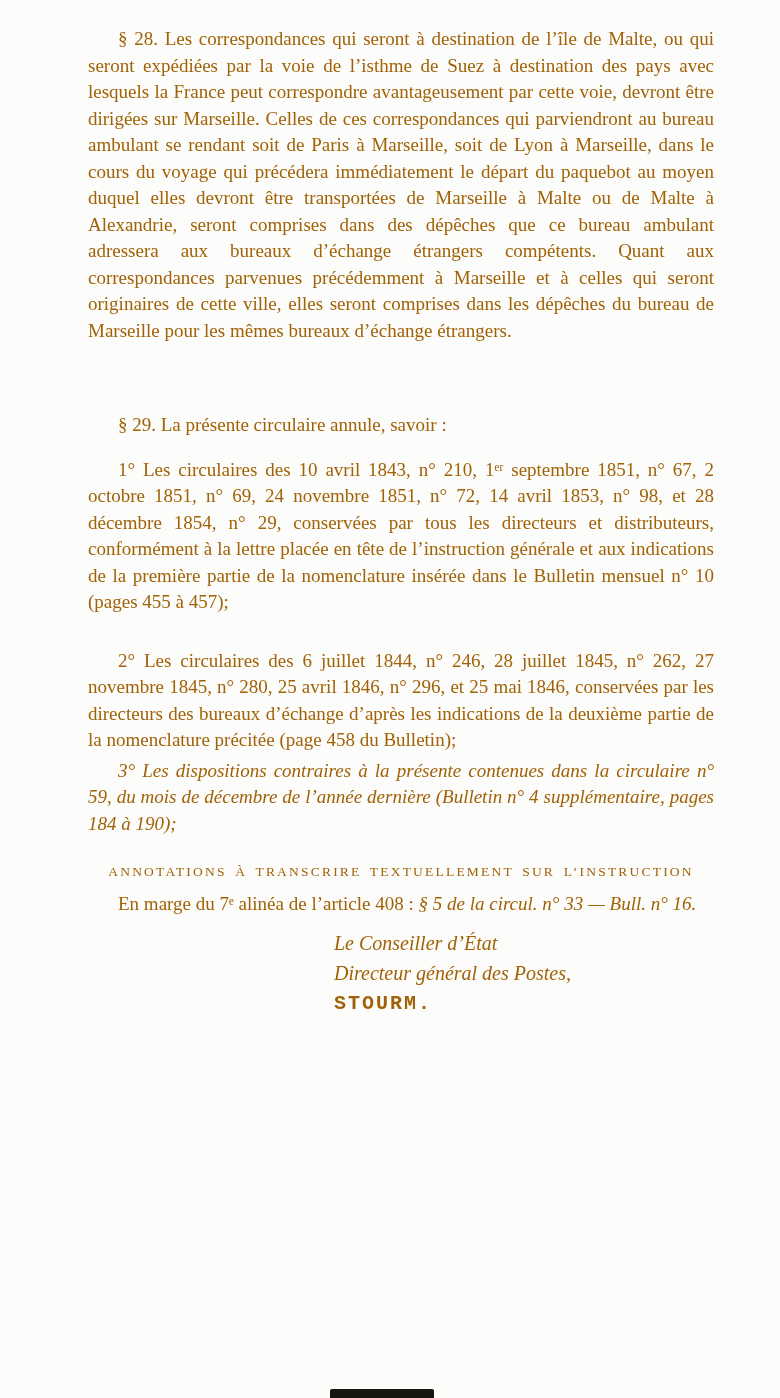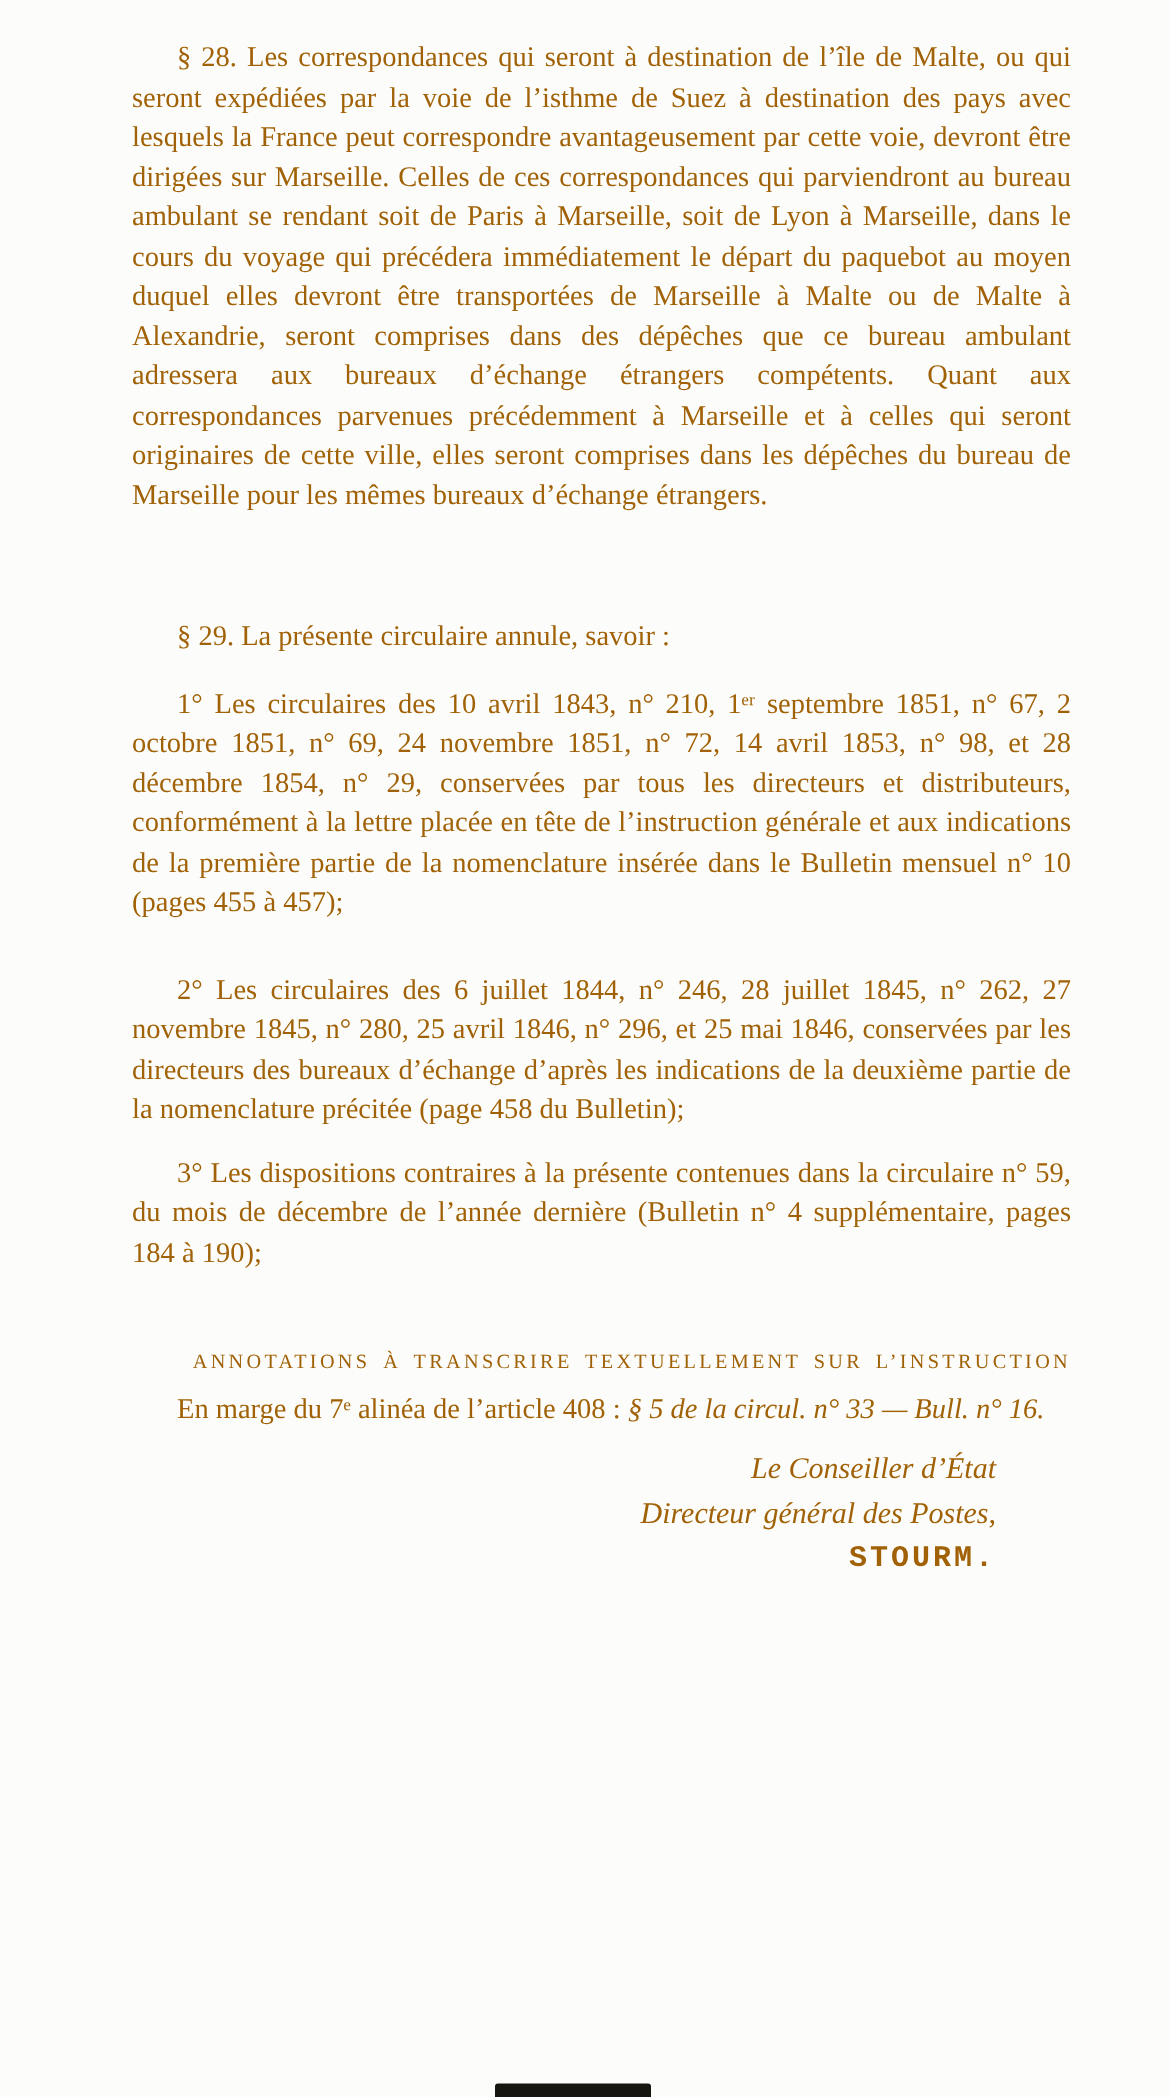--- a/index.html
+++ b/index.html
@@ -21,39 +21,39 @@
     overflow: hidden;
   }
   p {
     margin: 0;
     text-align: justify;
     text-indent: 30px;
   }
   .para-29 { margin-top: 68px; }
   .item-1  { margin-top: 18px; }
   .item-2  { margin-top: 32px; }
-  .item-3  { margin-top: 16px; }
+  .item-3  { margin-top: 4px; font-style: italic; }
   .item-4  { margin-top: 16px; }
   .annotations-heading {
-    margin-top: 44px;
-    text-align: right;
+    margin-top: 20px;
+    text-align: center;
     font-size: 13.5px;
     letter-spacing: 2.2px;
     line-height: 30px;
     word-spacing: 3px;
   }
   .margin-note { margin-top: 16px; }
   .margin-note.second { margin-top: 4px; }
   .margin-note i { font-style: italic; }
   .signature-block {
     margin-top: 10px;
     margin-left: auto;
     margin-right: 50px;
     width: 330px;
-    text-align: right;
+    text-align: left;
   }
   .signature-line {
     font-style: italic;
     font-size: 20px;
     line-height: 30px;
   }
   .signature-name {
     font-style: normal;
     font-weight: 600;
     font-size: 20px;

